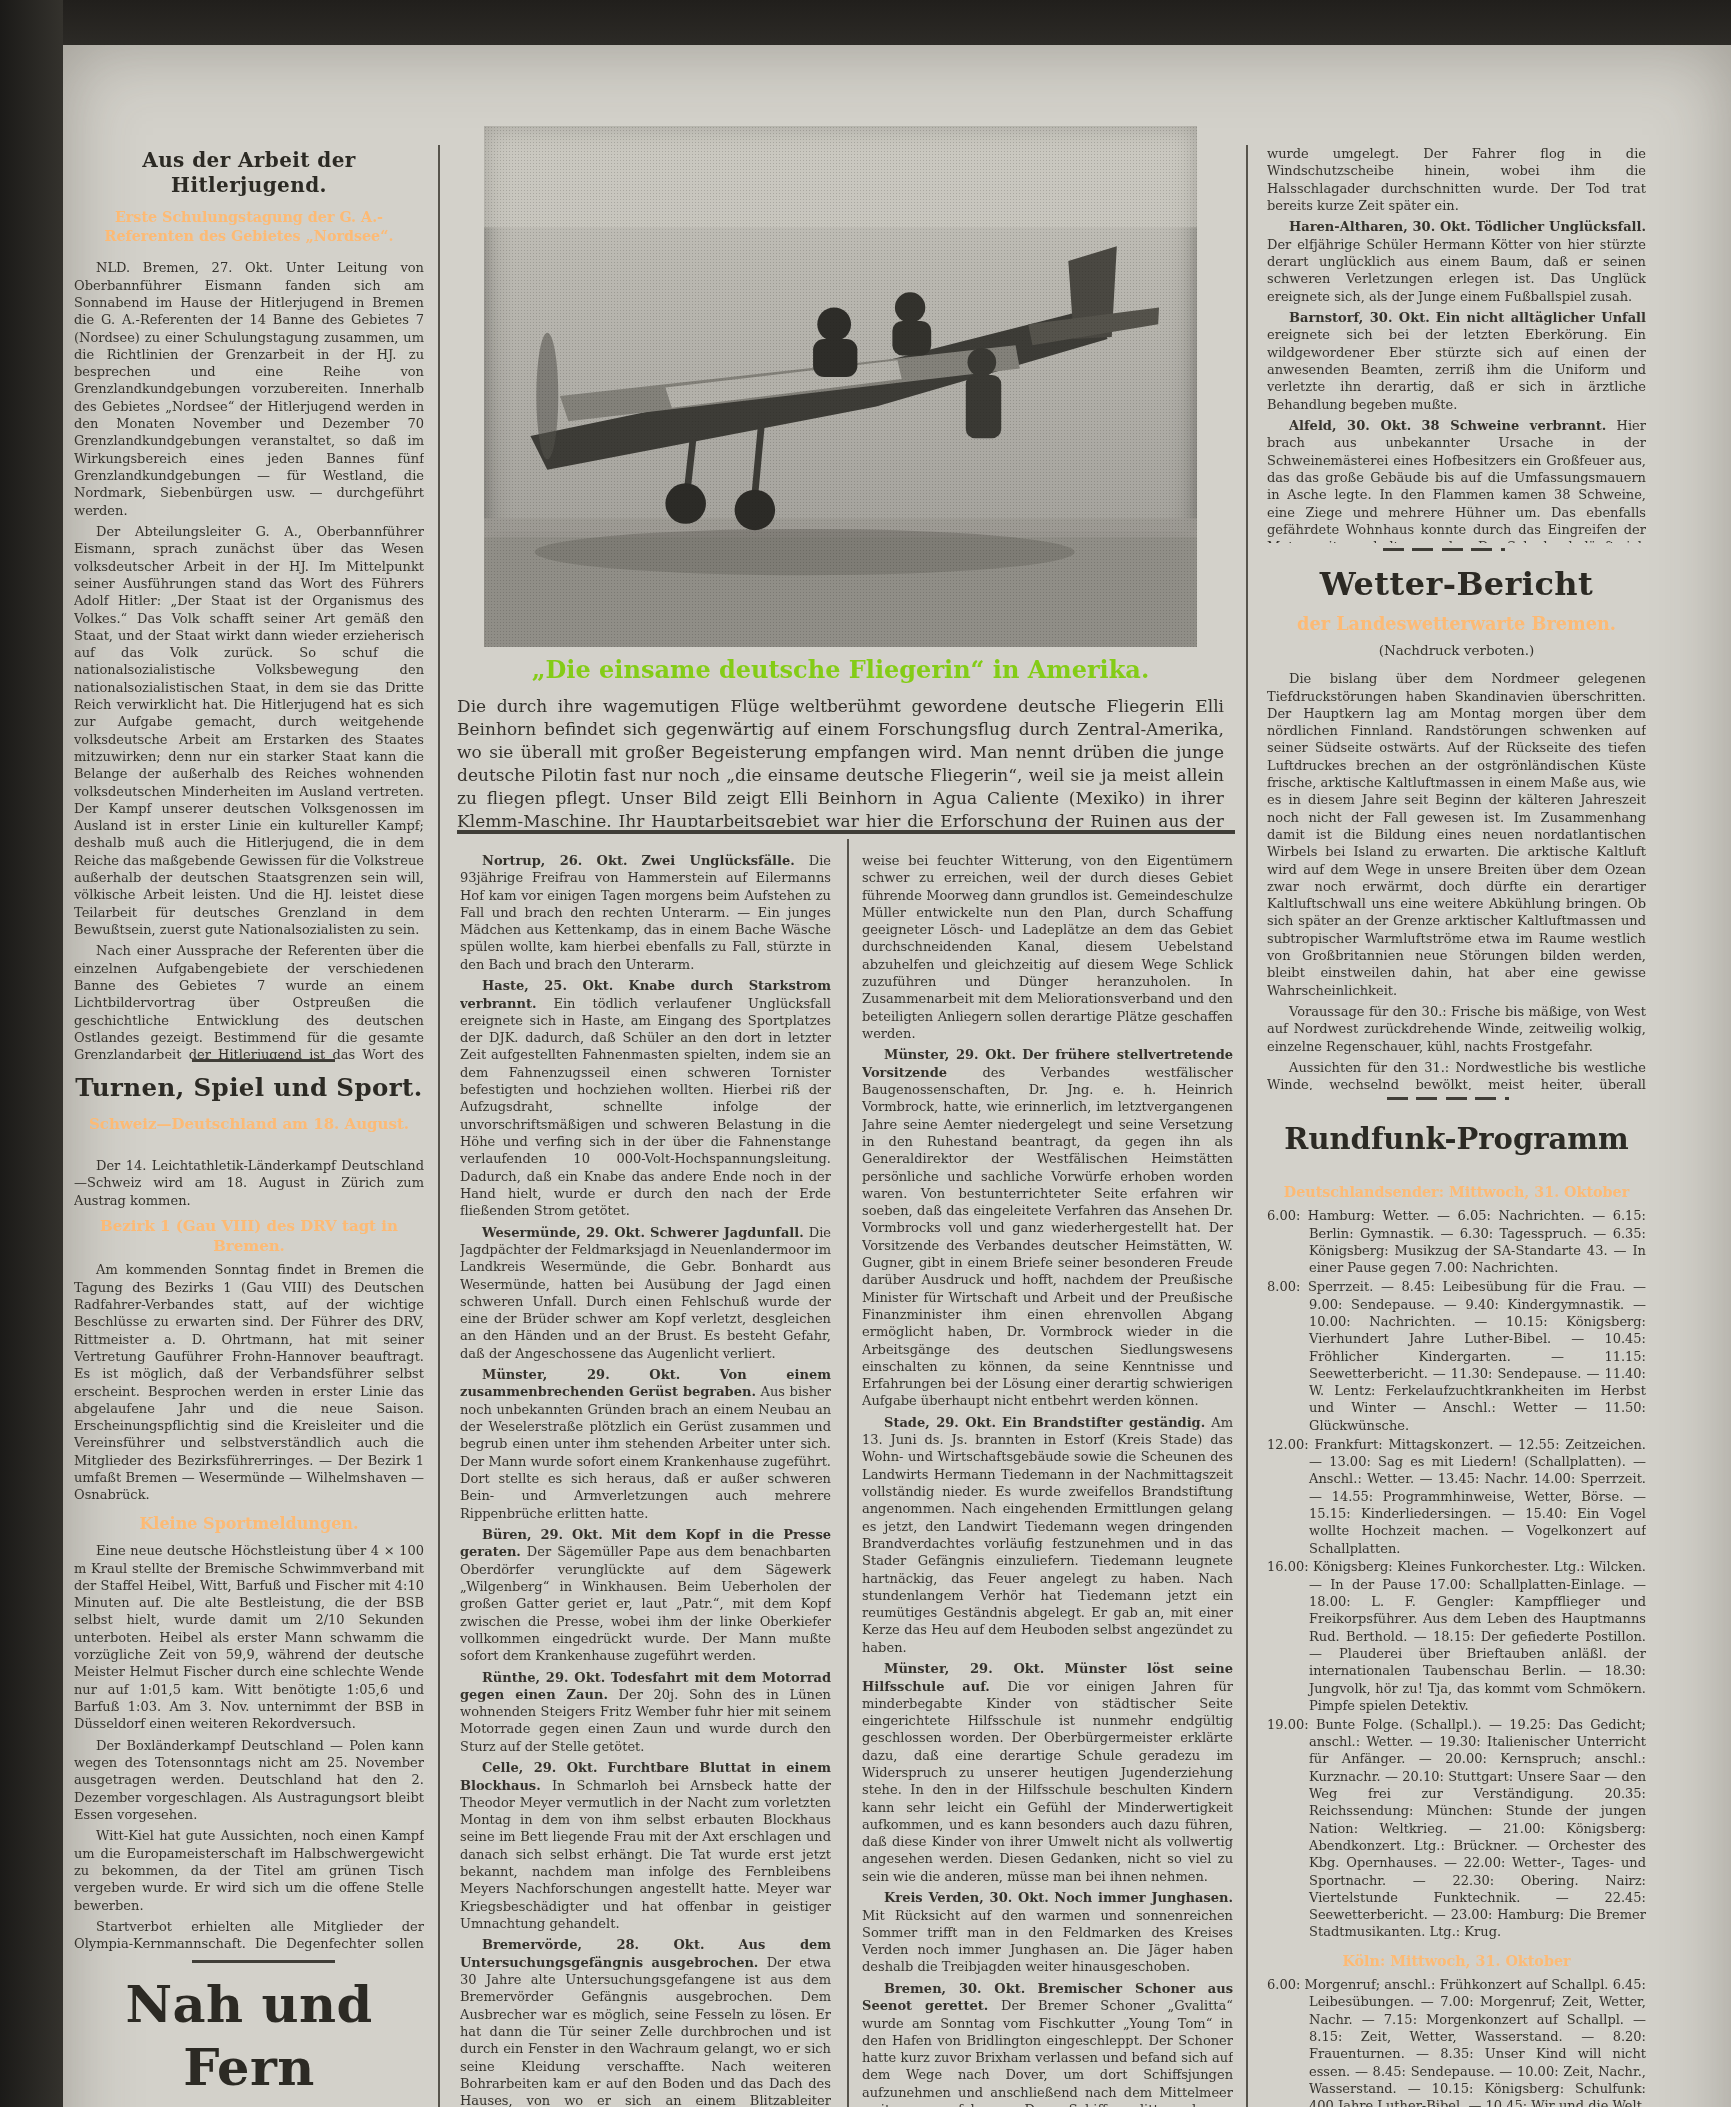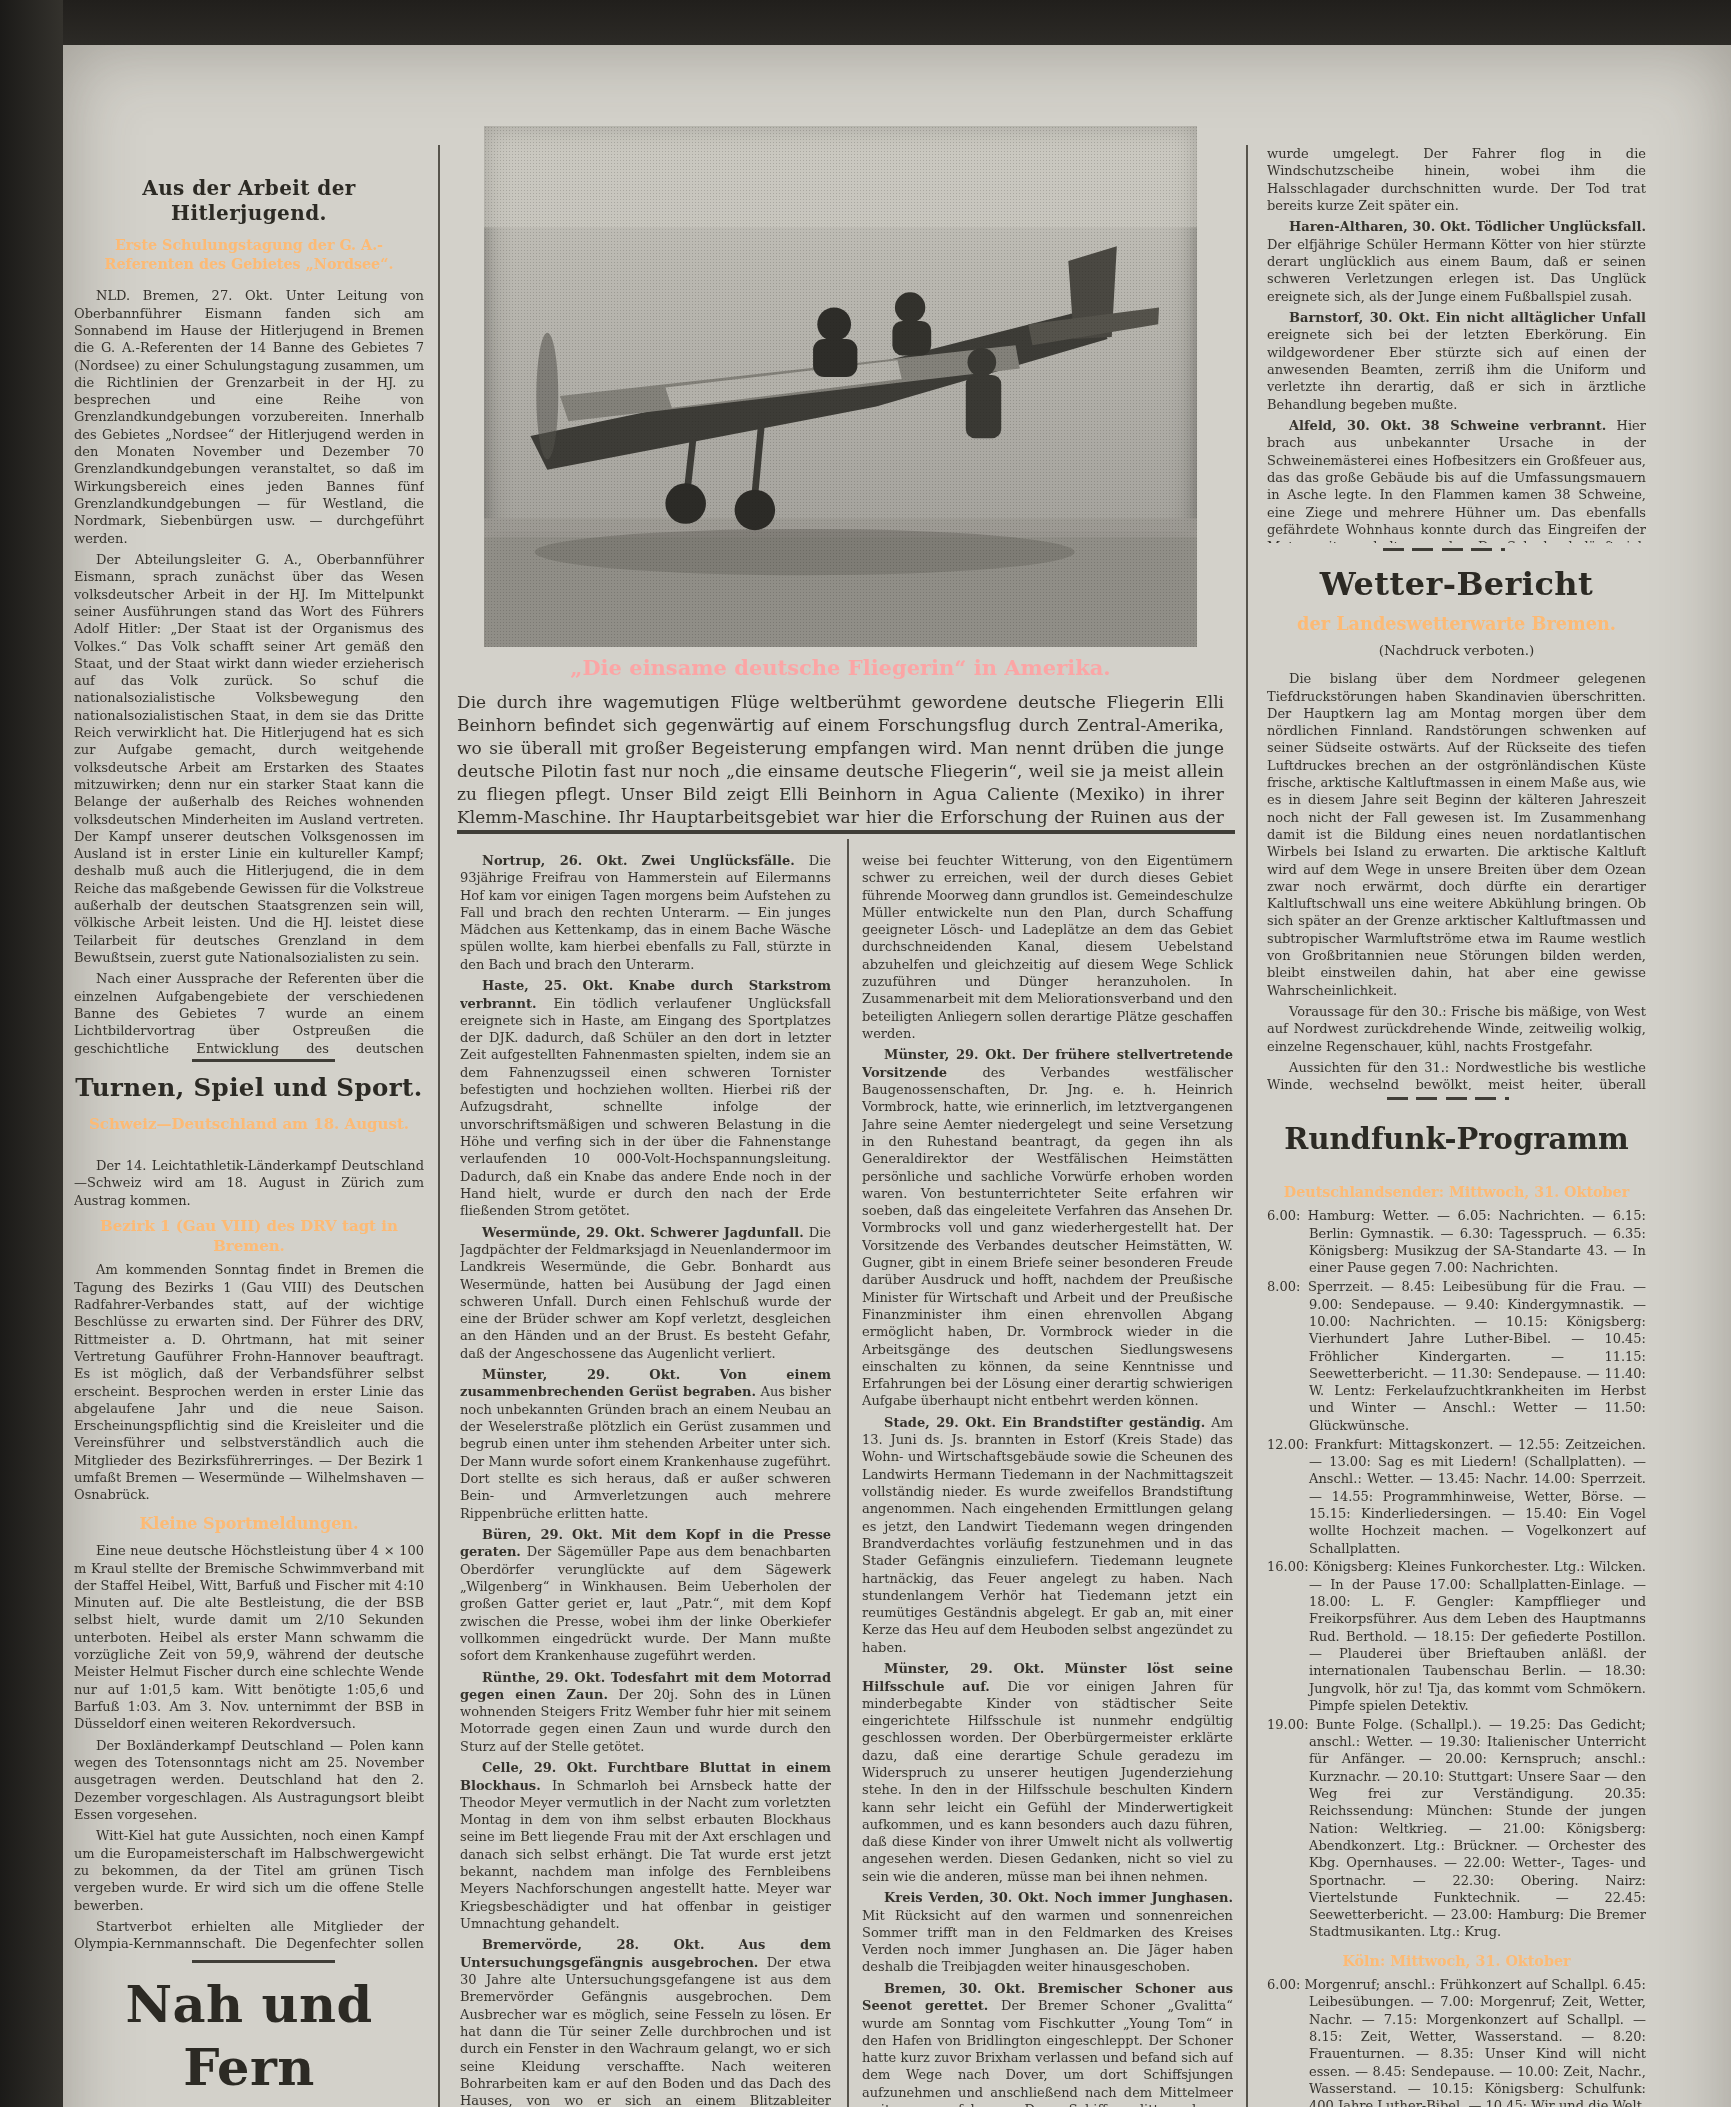--- a/index.html
+++ b/index.html
@@ -16,21 +16,21 @@
   .hrule{position:absolute;height:3.8px;background:#3f3d37;}
   .dash-rule{position:absolute;height:3.4px;
     background:repeating-linear-gradient(90deg,#3f3d37 0 21px,transparent 21px 29.5px);}
   .block{position:absolute;overflow:hidden;}
   .col-text{font-size:13px;line-height:17.3px;text-align:justify;}
   p{margin:0 0 4.2px 0;}
   p.ind{text-indent:22px;}
   .b{font-weight:bold;}
   .head-lg{font-weight:bold;text-align:center;letter-spacing:0.4px;color:#2c2a24;}
   .subhead{font-weight:bold;text-align:center;color:#fdba74;}
-  .caption{font-weight:bold;text-align:center;font-size:21px;color:#fca5a5;}
+  .caption{font-weight:bold;text-align:center;font-size:24px;color:#84cc16;}
   .intro{font-size:17px;line-height:23px;text-align:justify;}
   .sched{padding-left:42px;text-indent:-42px;margin-bottom:1.7px;}
   .photo{position:relative;width:713px;height:521px;margin:0 auto;background:linear-gradient(#c6c4bc,#a8a6a0 70%,#98968f);
          box-shadow:inset 0 0 25px rgba(40,38,34,.5);}
   .photo::after{content:"";position:absolute;inset:0;
     background:radial-gradient(rgba(30,28,25,.18) 0.4px,transparent 0.7px);background-size:3px 3px;}
 </style>
 </head>
 <body>
 
@@ -38,21 +38,21 @@
   <div class="paper"></div>
   <div class="edge edge-top"></div>
   <div class="edge edge-left"></div>
 
   <div class="vrule" style="left:438px;top:145px;height:2097px;"></div>
   <div class="vrule" style="left:847px;top:839px;height:1509px;"></div>
   <div class="vrule" style="left:1246px;top:145px;height:2203px;"></div>
   <div class="hrule" style="left:457px;top:830px;width:778px;"></div>
 
   <div class="block col-text" style="left:74px;top:148px;width:350px;height:911px;">
-    <div class="head-lg" style="font-size:20px;line-height:25px;margin-bottom:10px;margin-top:28px;">Aus der Arbeit der Hitlerjugend.</div>
+    <div class="head-lg" style="font-size:20px;line-height:25px;margin-bottom:10px;">Aus der Arbeit der Hitlerjugend.</div>
     <div class="subhead" style="font-size:14.3px;line-height:19.4px;margin-bottom:12.6px;">Erste Schulungstagung der G. A.-Referenten des Gebietes „Nordsee“.</div>
     <p class="ind">NLD. Bremen, 27. Okt. Unter Leitung von Oberbannführer Eismann fanden sich am Sonnabend im Hause der Hitlerjugend in Bremen die G. A.-Referenten der 14 Banne des Gebietes 7 (Nordsee) zu einer Schulungstagung zusammen, um die Richtlinien der Grenzarbeit in der HJ. zu besprechen und eine Reihe von Grenzlandkundgebungen vorzubereiten. Innerhalb des Gebietes „Nordsee“ der Hitlerjugend werden in den Monaten November und Dezember 70 Grenzlandkundgebungen veranstaltet, so daß im Wirkungsbereich eines jeden Bannes fünf Grenzlandkundgebungen — für Westland, die Nordmark, Siebenbürgen usw. — durchgeführt werden.</p>
     <p class="ind">Der Abteilungsleiter G. A., Oberbannführer Eismann, sprach zunächst über das Wesen volksdeutscher Arbeit in der HJ. Im Mittelpunkt seiner Ausführungen stand das Wort des Führers Adolf Hitler: „Der Staat ist der Organismus des Volkes.“ Das Volk schafft seiner Art gemäß den Staat, und der Staat wirkt dann wieder erzieherisch auf das Volk zurück. So schuf die nationalsozialistische Volksbewegung den nationalsozialistischen Staat, in dem sie das Dritte Reich verwirklicht hat. Die Hitlerjugend hat es sich zur Aufgabe gemacht, durch weitgehende volksdeutsche Arbeit am Erstarken des Staates mitzuwirken; denn nur ein starker Staat kann die Belange der außerhalb des Reiches wohnenden volksdeutschen Minderheiten im Ausland vertreten. Der Kampf unserer deutschen Volksgenossen im Ausland ist in erster Linie ein kultureller Kampf; deshalb muß auch die Hitlerjugend, die in dem Reiche das maßgebende Gewissen für die Volkstreue außerhalb der deutschen Staatsgrenzen sein will, völkische Arbeit leisten. Und die HJ. leistet diese Teilarbeit für deutsches Grenzland in dem Bewußtsein, zuerst gute Nationalsozialisten zu sein.</p>
     <p class="ind">Nach einer Aussprache der Referenten über die einzelnen Aufgabengebiete der verschiedenen Banne des Gebietes 7 wurde an einem Lichtbildervortrag über Ostpreußen die geschichtliche Entwicklung des deutschen Ostlandes gezeigt. Bestimmend für die gesamte Grenzlandarbeit der Hitlerjugend ist das Wort des Führers: „Das Gesicht des deutschen Volkes muß nach Osten gerichtet sein!“</p>
 
   </div>
 
   <div class="hrule" style="left:192px;top:1059px;width:143px;height:3.4px;"></div>
 
   <div class="block col-text" style="left:74px;top:1073px;width:350px;height:883px;">

